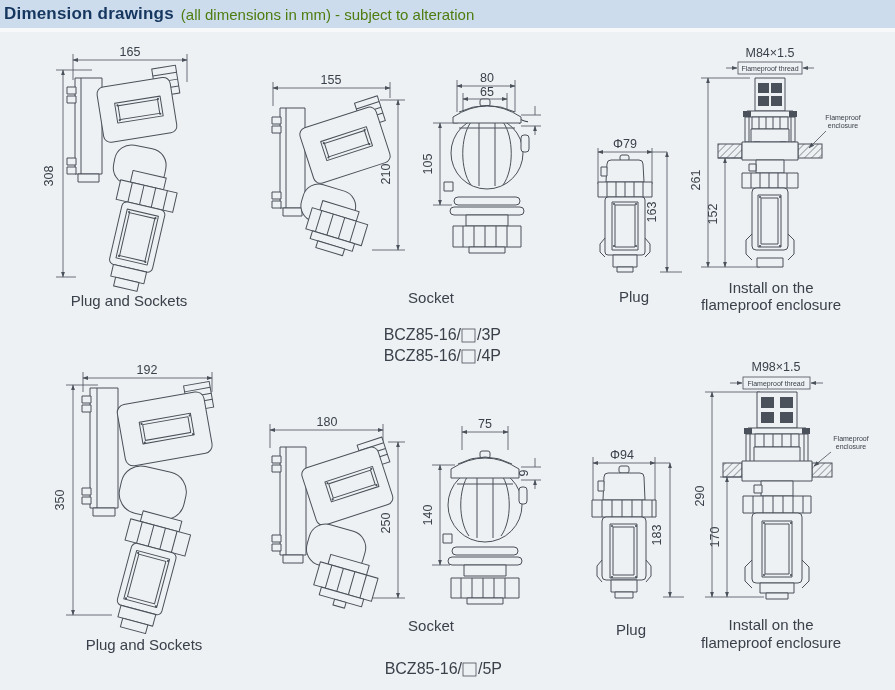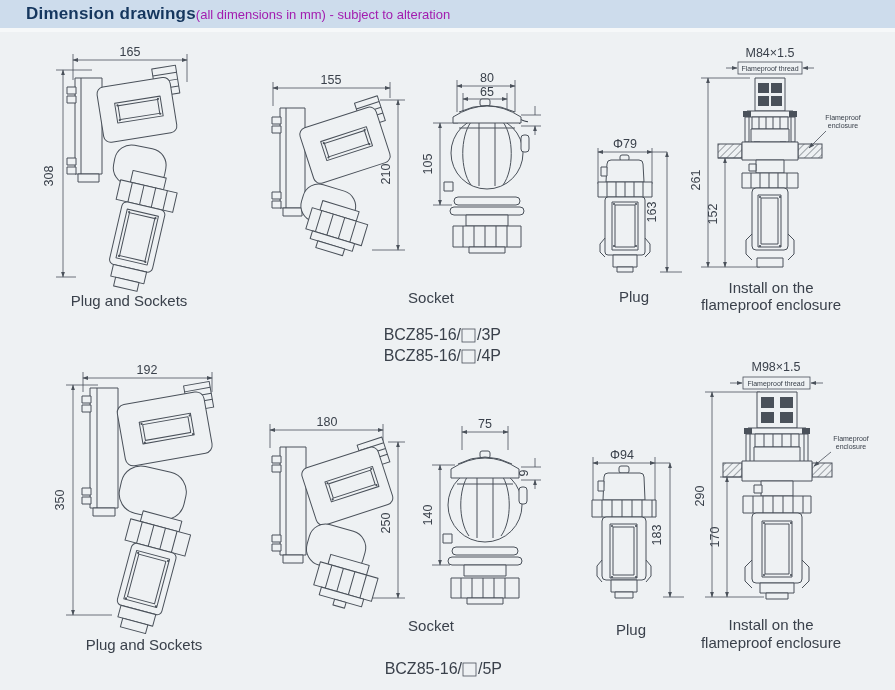--- a/index.html
+++ b/index.html
@@ -1,22 +1,22 @@
 <!DOCTYPE html>
 <html><head>
 <meta charset="utf-8">
 <style>
   html,body { margin:0; padding:0; background:#eef1f3; }
   .page { position:relative; width:895px; height:690px; background:#eef1f3;
           font-family:"Liberation Sans", sans-serif; overflow:hidden; }
   .header { position:absolute; left:0; top:0; right:0; height:28px;
             background:#cddcec; border-bottom:4px solid #f6f8f9;
-            display:flex; align-items:center; padding-left:26px; }
+            display:flex; align-items:center; padding-left:4px; gap:7px; }
   .title { font-weight:bold; font-size:17px; color:#15365e; letter-spacing:.2px; }
-  .subtitle { font-size:13px; color:#a21caf; }
+  .subtitle { font-size:15px; color:#4d7c0f; }
   svg.drawings { position:absolute; left:0; top:0; width:895px; height:690px; }
   svg text { font-family:"Liberation Sans", sans-serif; }
   .dim   { font-size:12.5px; fill:#3a414b; }
   .lbl   { font-size:15px;   fill:#3a414b; }
   .note  { font-size:7px;    fill:#3a414b; }
   .model { font-size:16px;   fill:#3a414b; }
   .o  { fill:none;    stroke:#4a515a; stroke-width:1; stroke-linejoin:round; }
   .f  { fill:#eef1f3; stroke:#4a515a; stroke-width:1; stroke-linejoin:round; }
   .dl { fill:none;    stroke:#4a515a; stroke-width:.8; }
   .dark { fill:#4a515a; stroke:none; }

